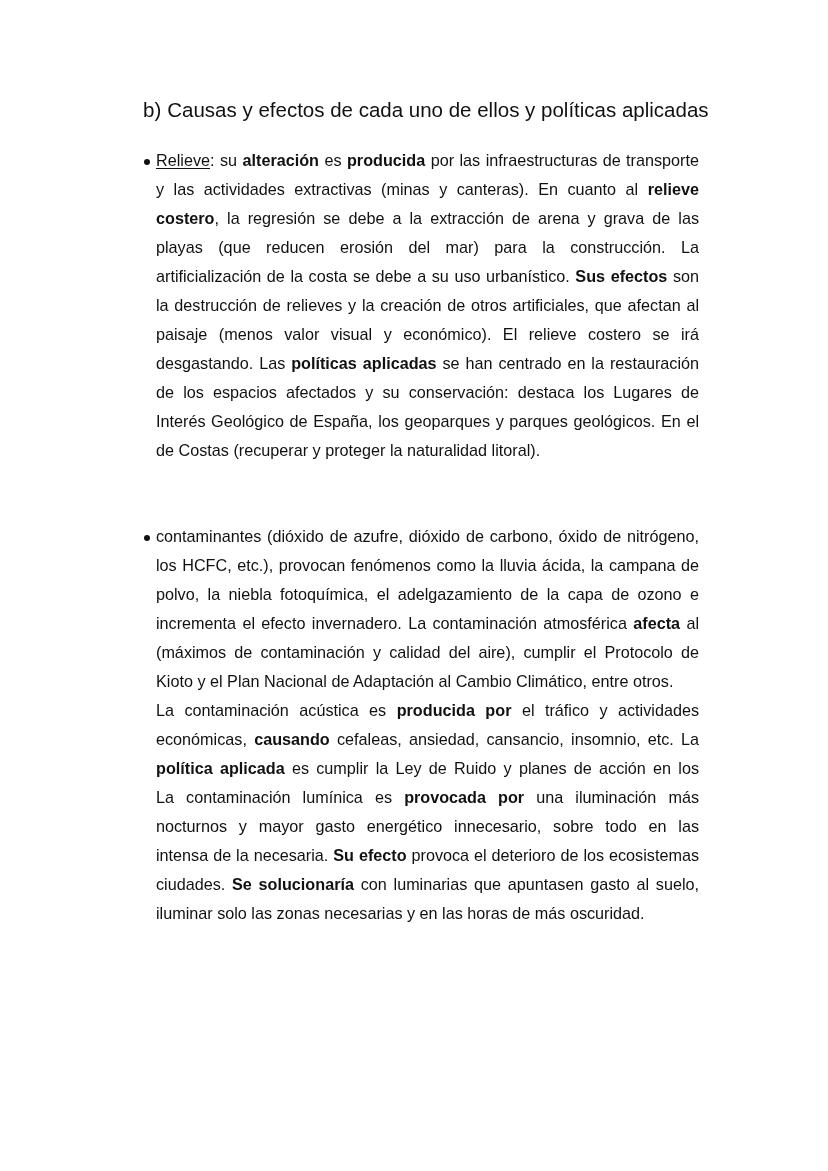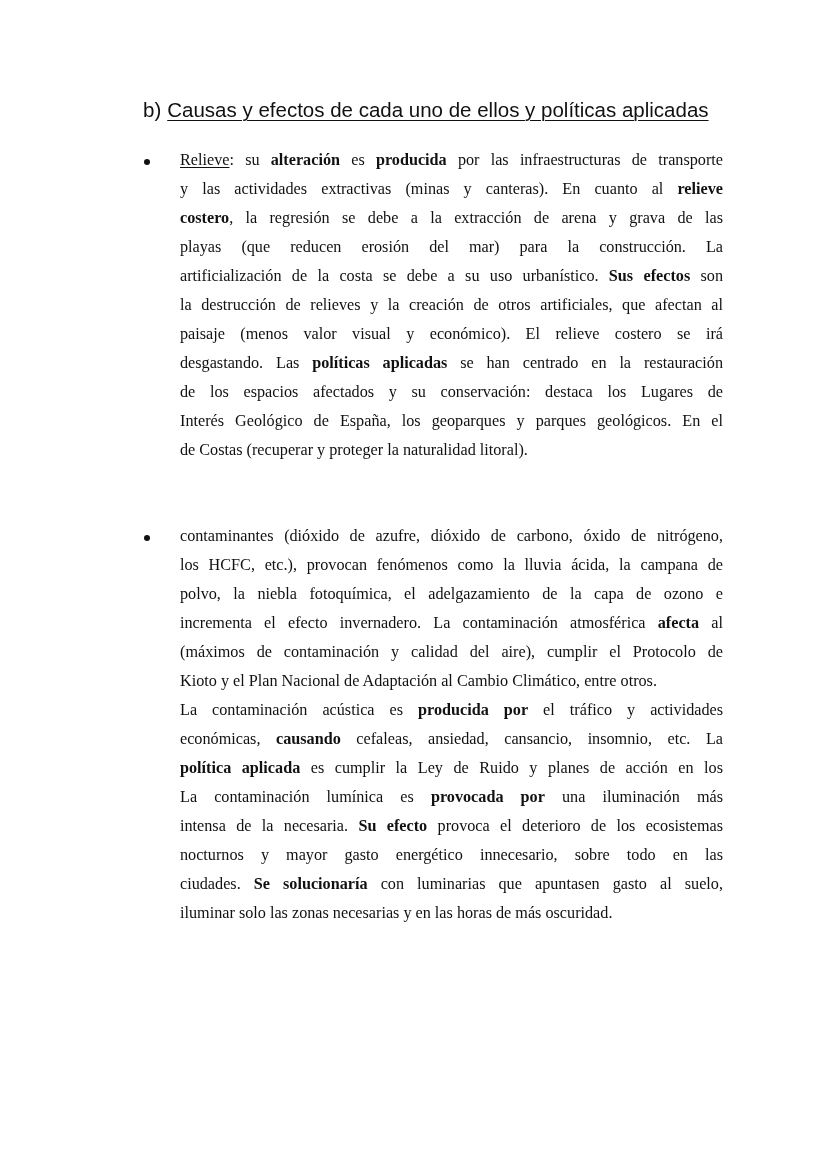--- a/index.html
+++ b/index.html
@@ -5,26 +5,26 @@
     html, body { margin: 0; padding: 0; background: #ffffff; }
     body {
       width: 828px; height: 1171px; position: relative; overflow: hidden;
       font-family: "Liberation Sans", sans-serif; color: #111111;
     }
     .heading {
       position: absolute; left: 143px; top: 96px;
       font-size: 20.5px; line-height: 28px; white-space: nowrap;
     }
     .heading .label { margin-right: 6px; }
-    .heading .title { text-decoration: underline; text-underline-offset: 3px; text-decoration-thickness: 1px; }
+    .heading .title { text-underline-offset: 3px; text-decoration-thickness: 1px; }
     .bullet {
       position: absolute; left: 144px; width: 6px; height: 6px;
       border-radius: 50%; background: #111111;
     }
-    .block { position: absolute; left: 180px; width: 543px; font-family: Liberation Serif, serif; }
+    .block { position: absolute; left: 156px; width: 543px; }
     .line {
       display: block; height: 29px; line-height: 29px; font-size: 16.2px;
       white-space: nowrap; text-align: justify; text-align-last: justify;
     }
     .line.last { text-align-last: left; }
     .line b { font-weight: bold; }
     .line u { text-decoration: underline; text-underline-offset: 2px; }
   </style>
 </head>
 <body>
@@ -53,17 +53,17 @@
     <span class="line"><span>contaminantes (dióxido de azufre, dióxido de carbono, óxido de nitrógeno,</span></span>
     <span class="line"><span>los HCFC, etc.), provocan fenómenos como la lluvia ácida, la campana de</span></span>
     <span class="line"><span>polvo, la niebla fotoquímica, el adelgazamiento de la capa de ozono e</span></span>
     <span class="line"><span>incrementa el efecto invernadero. La contaminación atmosférica </span><b>afecta</b><span> al</span></span>
     <span class="line"><span>(máximos de contaminación y calidad del aire), cumplir el Protocolo de</span></span>
     <span class="line last"><span>Kioto y el Plan Nacional de Adaptación al Cambio Climático, entre otros.</span></span>
     <span class="line"><span>La contaminación acústica es </span><b>producida por</b><span> el tráfico y actividades</span></span>
     <span class="line"><span>económicas, </span><b>causando</b><span> cefaleas, ansiedad, cansancio, insomnio, etc. La</span></span>
     <span class="line"><b>política aplicada</b><span> es cumplir la Ley de Ruido y planes de acción en los</span></span>
     <span class="line"><span>La contaminación lumínica es </span><b>provocada por</b><span> una iluminación más</span></span>
+    <span class="line"><span>nocturnos y mayor gasto energético innecesario, sobre todo en las</span></span>
     <span class="line"><span>intensa de la necesaria. </span><b>Su efecto</b><span> provoca el deterioro de los ecosistemas</span></span>
-    <span class="line"><span>nocturnos y mayor gasto energético innecesario, sobre todo en las</span></span>
     <span class="line"><span>ciudades. </span><b>Se solucionaría</b><span> con luminarias que apuntasen gasto al suelo,</span></span>
     <span class="line last"><span>iluminar solo las zonas necesarias y en las horas de más oscuridad.</span></span>
   </div>
 
 </body></html>

